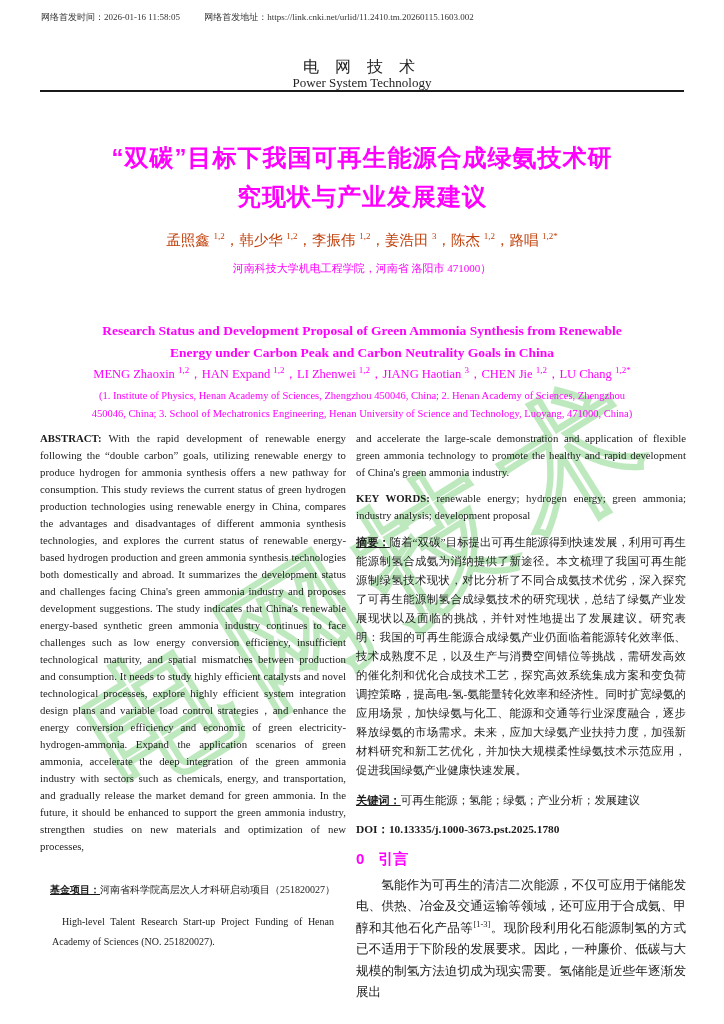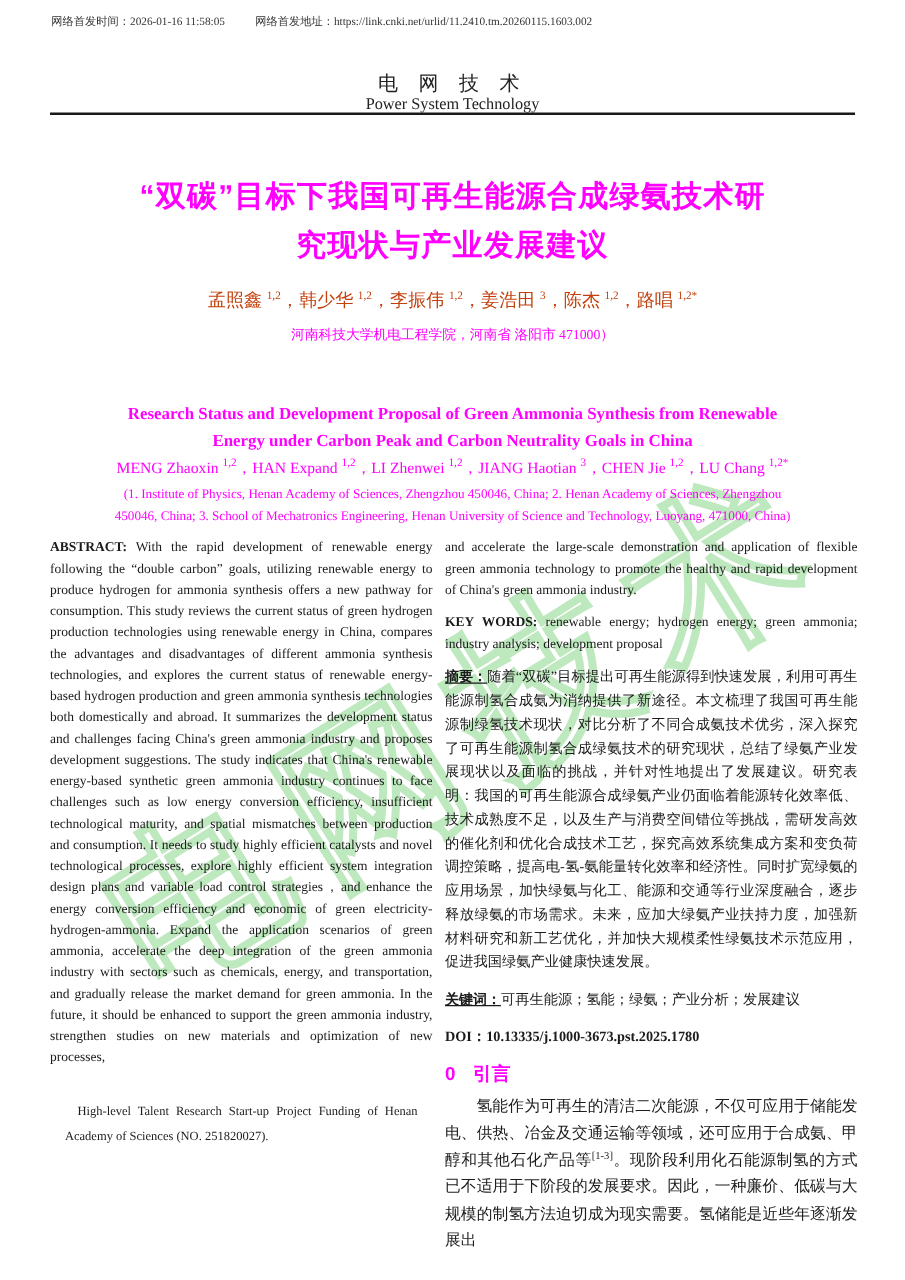--- a/index.html
+++ b/index.html
@@ -16,21 +16,21 @@
   .meta-row{
     position:absolute;top:11px;left:41px;right:30px;
     font-size:9px;color:#333;
     font-family:"Liberation Serif","DejaVu Serif",serif;
     white-space:nowrap;
   }
   .meta-row .meta-item{margin-right:22px;}
   .journal-cn{
     position:absolute;top:57px;left:0;width:100%;
     text-align:center;font-size:16px;letter-spacing:6px;color:#222;
-    font-family:Liberation Sans, sans-serif;
+    font-family:Liberation Serif, serif;
   }
   .journal-en{
     position:absolute;top:75px;left:0;width:100%;
     text-align:center;font-size:13px;color:#222;
   }
   .header-rule{
     position:absolute;top:90px;left:40px;width:644px;height:2px;background:#1a1a1a;
   }
   
   .watermark{
@@ -148,20 +148,21 @@
       <div>450046, China; 3. School of Mechatronics Engineering, Henan University of Science and Technology, Luoyang, 471000, China)</div>
     </div>
   </div>
 
   <div class="columns">
 
     <div class="col-left">
       <p class="para-en"><span class="lead">ABSTRACT:</span> <span>With the rapid development of renewable energy following the “double carbon” goals, utilizing renewable energy to produce hydrogen for ammonia synthesis offers a new pathway for consumption. This study reviews the current status of green hydrogen production technologies using renewable energy in China, compares the advantages and disadvantages of different ammonia synthesis technologies, and explores the current status of renewable energy-based hydrogen production and green ammonia synthesis technologies both domestically and abroad. It summarizes the development status and challenges facing China's green ammonia industry and proposes development suggestions. The study indicates that China's renewable energy-based synthetic green ammonia industry continues to face challenges such as low energy conversion efficiency, insufficient technological maturity, and spatial mismatches between production and consumption. It needs to study highly efficient catalysts and novel technological processes, explore highly efficient system integration design plans and variable load control strategies，and enhance the energy conversion efficiency and economic of green electricity-hydrogen-ammonia. Expand the application scenarios of green ammonia, accelerate the deep integration of the green ammonia industry with sectors such as chemicals, energy, and transportation, and gradually release the market demand for green ammonia. In the future, it should be enhanced to support the green ammonia industry, strengthen studies on new materials and optimization of new processes,</span></p>
 
       <div class="footnote">
+        <p class="fn-cn"><span class="label-hei" style="font-size:10px">基金项目：</span><span>河南省科学院高层次人才科研启动项目（251820027）</span></p>
         <p class="fn-en">High-level Talent Research Start-up Project Funding of Henan Academy of Sciences (NO. 251820027).</p>
       </div>
     </div>
 
     <div class="col-right">
       <p class="para-en">and accelerate the large-scale demonstration and application of flexible green ammonia technology to promote the healthy and rapid development of China's green ammonia industry.</p>
 
       <p class="para-en kw-en"><span class="lead">KEY WORDS:</span> <span>renewable energy; hydrogen energy; green ammonia; industry analysis; development proposal</span></p>
 
       <p class="abs-cn"><span class="label-hei">摘要：</span><span>随着“双碳”目标提出可再生能源得到快速发展，利用可再生能源制氢合成氨为消纳提供了新途径。本文梳理了我国可再生能源制绿氢技术现状，对比分析了不同合成氨技术优劣，深入探究了可再生能源制氢合成绿氨技术的研究现状，总结了绿氨产业发展现状以及面临的挑战，并针对性地提出了发展建议。研究表明：我国的可再生能源合成绿氨产业仍面临着能源转化效率低、技术成熟度不足，以及生产与消费空间错位等挑战，需研发高效的催化剂和优化合成技术工艺，探究高效系统集成方案和变负荷调控策略，提高电-氢-氨能量转化效率和经济性。同时扩宽绿氨的应用场景，加快绿氨与化工、能源和交通等行业深度融合，逐步释放绿氨的市场需求。未来，应加大绿氨产业扶持力度，加强新材料研究和新工艺优化，并加快大规模柔性绿氨技术示范应用，促进我国绿氨产业健康快速发展。</span></p>

